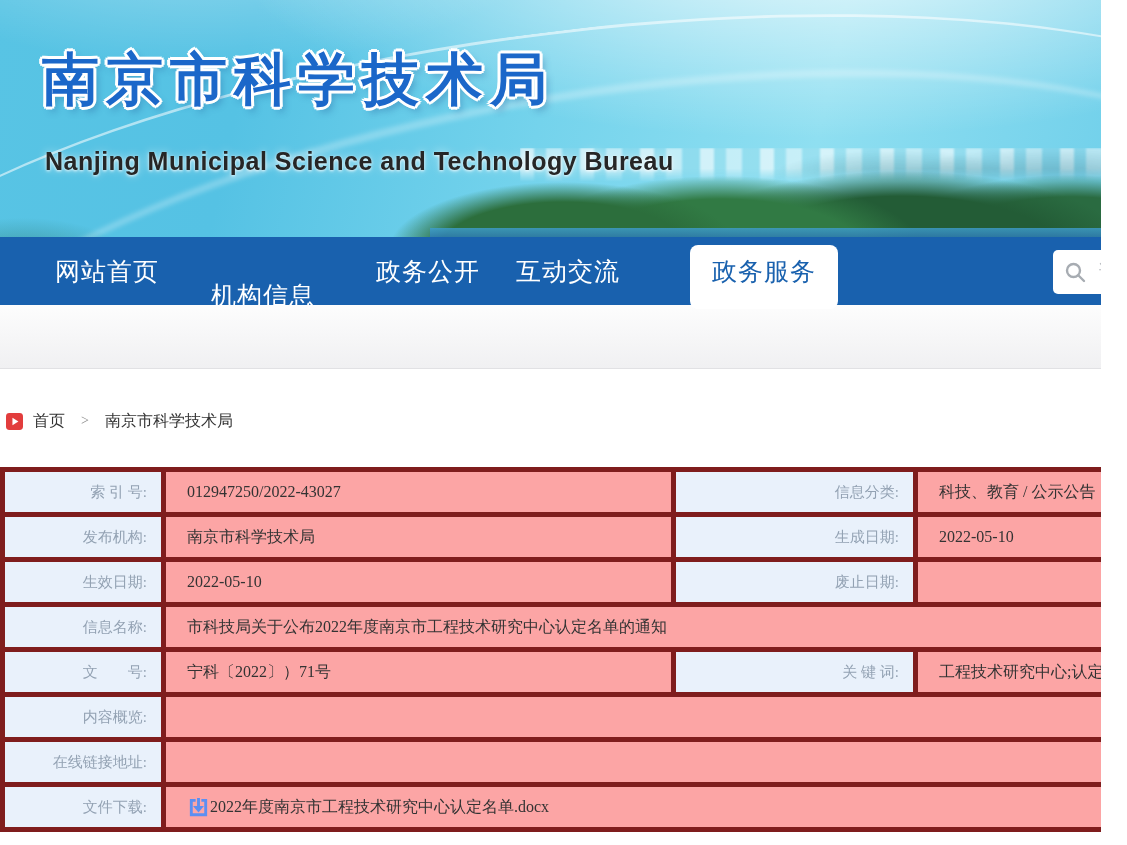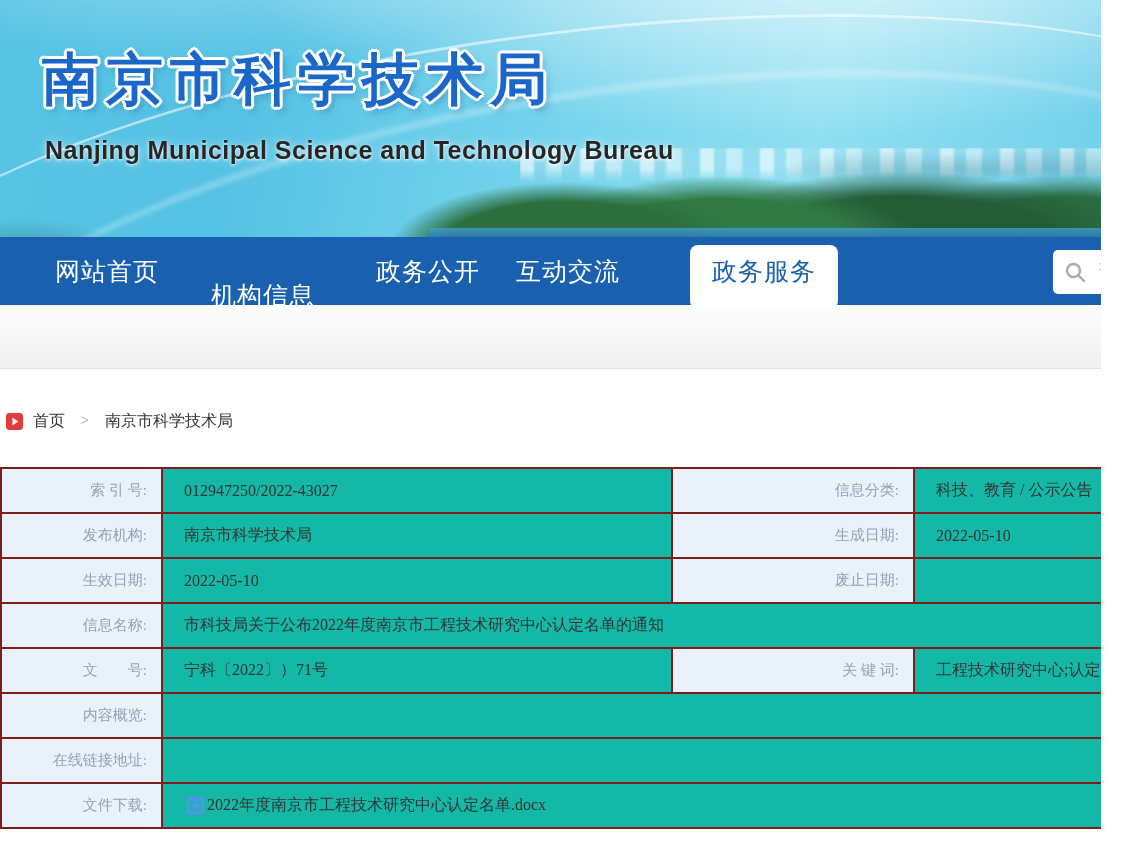--- a/index.html
+++ b/index.html
@@ -48,21 +48,21 @@
     position:absolute; left:42px; top:42px;
     font-family:"Liberation Sans","DejaVu Sans",sans-serif;
     font-size:57px; font-weight:800; letter-spacing:7px; color:#1b67c9;
     text-shadow:
       -2px -2px 0 #fff, 2px -2px 0 #fff, -2px 2px 0 #fff, 2px 2px 0 #fff,
       0 -3px 0 #fff, 0 3px 0 #fff, -3px 0 0 #fff, 3px 0 0 #fff,
       4px 5px 7px rgba(25,75,140,.35);
     white-space:nowrap;
   }
   .banner-sub {
-    position:absolute; left:45px; top:136px;
+    position:absolute; left:45px; top:147px;
     font-family:"Liberation Sans","DejaVu Sans",sans-serif;
     font-size:25px; font-weight:700; color:#262626; letter-spacing:.5px;
     text-shadow:0 1px 3px rgba(255,255,255,.9), 0 0 10px rgba(255,255,255,.6);
     white-space:nowrap;
   }
 
   
   .navbar {
     position:absolute; left:0; top:237px; width:1127px; height:68px;
     background:#1961ae; font-family:"Liberation Sans","DejaVu Sans",sans-serif;
@@ -110,26 +110,26 @@
   .crumb-icon { width:17px; height:17px; display:block; }
   .crumb-home { margin-left:10px; cursor:pointer; color:#333; }
   .crumb-sep { margin:0 16px; color:#8a8a8a; font-size:14px; }
   .crumb-current { color:#333; }
 
   
   .info-table {
     position:absolute; left:0; top:467px; width:1240px;
     border-collapse:collapse; table-layout:fixed; font-size:16px;
   }
-  .info-table td { border:2px solid #7f1d1d; height:45px; vertical-align:middle; }
+  .info-table td { border:5px solid #7f1d1d; height:45px; vertical-align:middle; }
   .info-table td.lab {
     background:#e9f1fb; color:#93a2b3; text-align:right;
     padding-right:14px; font-size:15px; white-space:nowrap;
   }
-  .info-table td.val { background:#14b8a6; color:#333; padding-left:21px; }
+  .info-table td.val { background:#fca5a5; color:#333; padding-left:21px; }
   .file-cell { display:flex; align-items:center; }
   .dl-icon { width:23px; height:23px; display:block; cursor:pointer; }
   .file-link { color:#333; cursor:pointer; }
 </style>
 </head>
 <body>
 
 <div class="page">
 
   <div class="banner">

